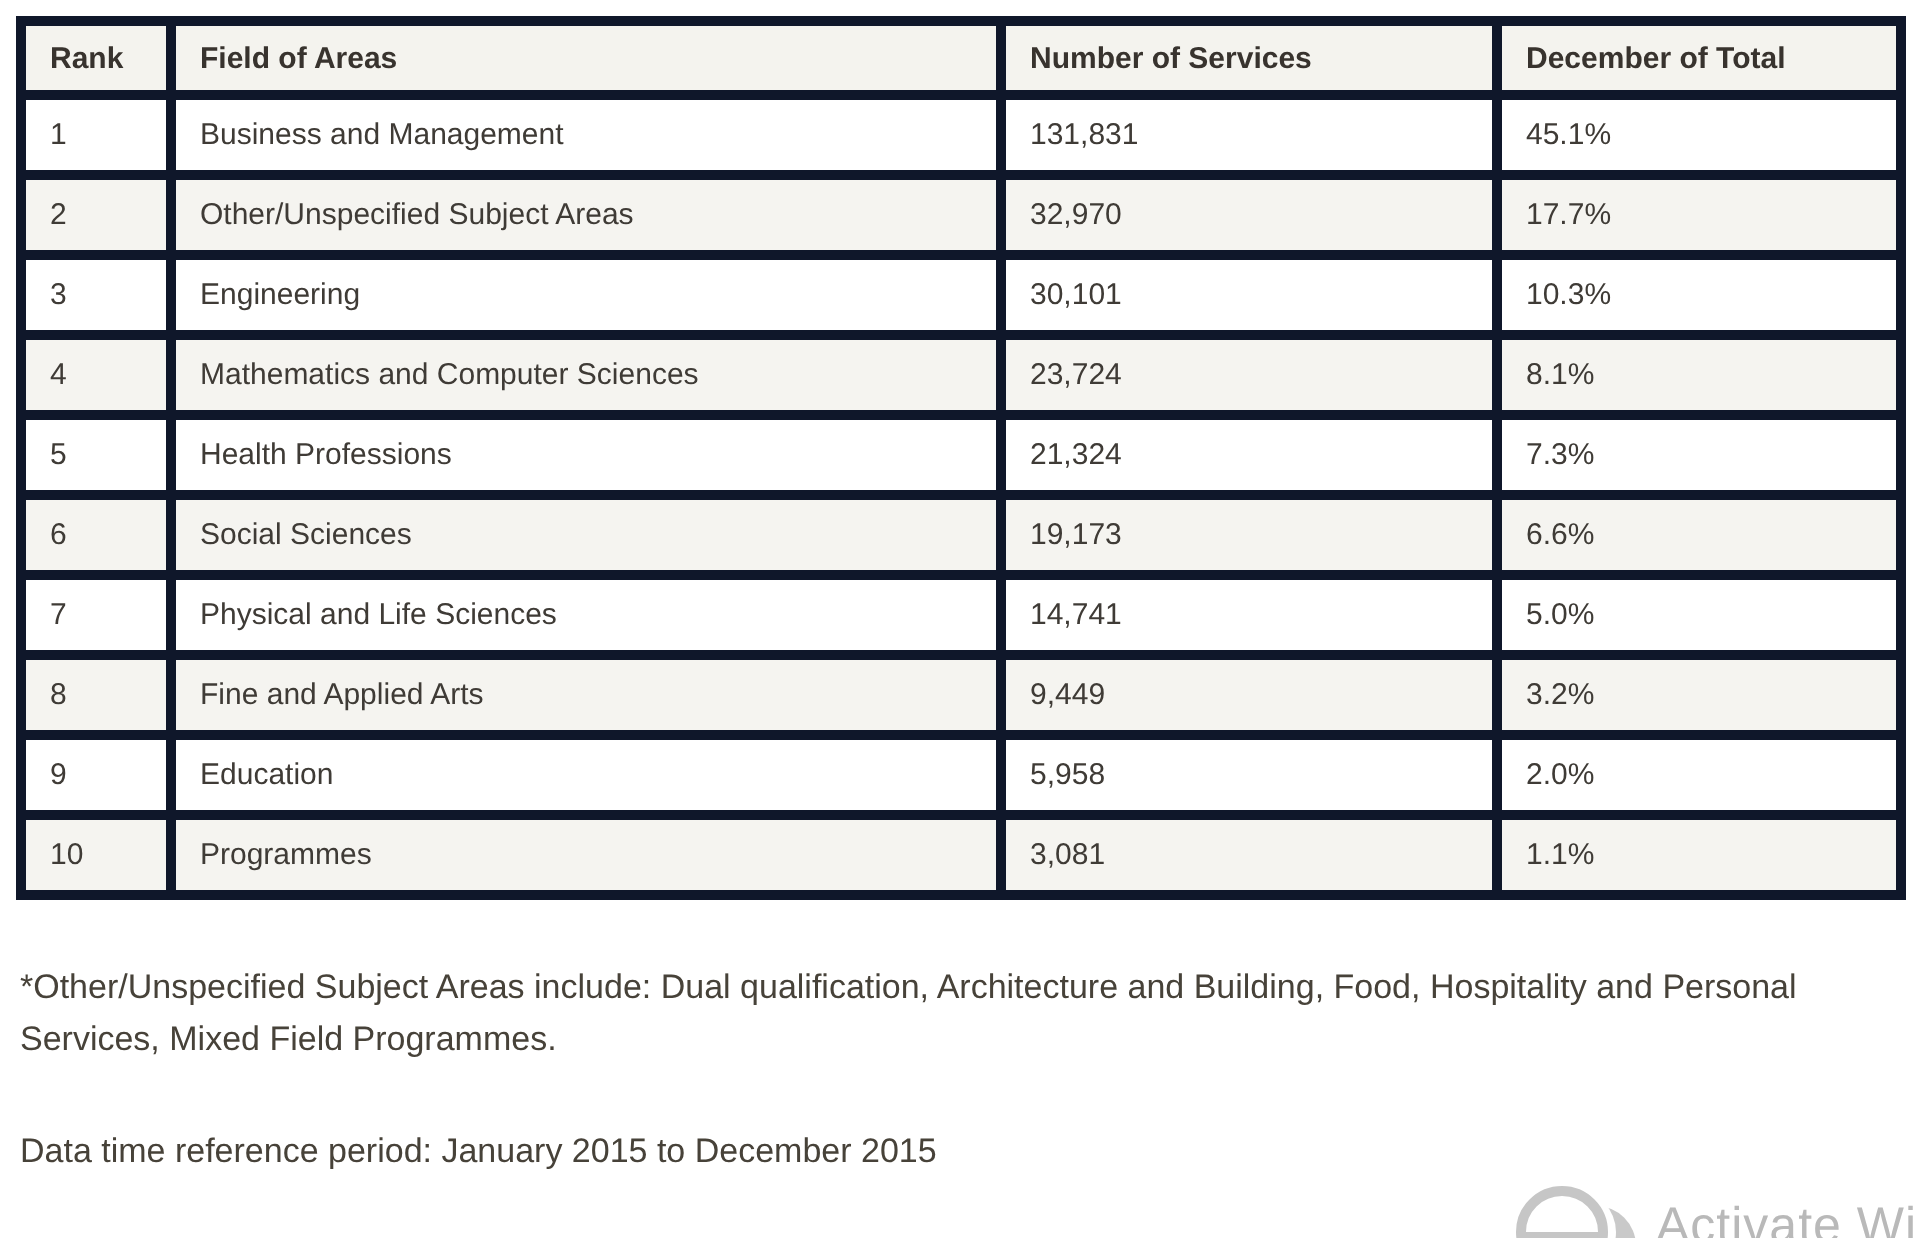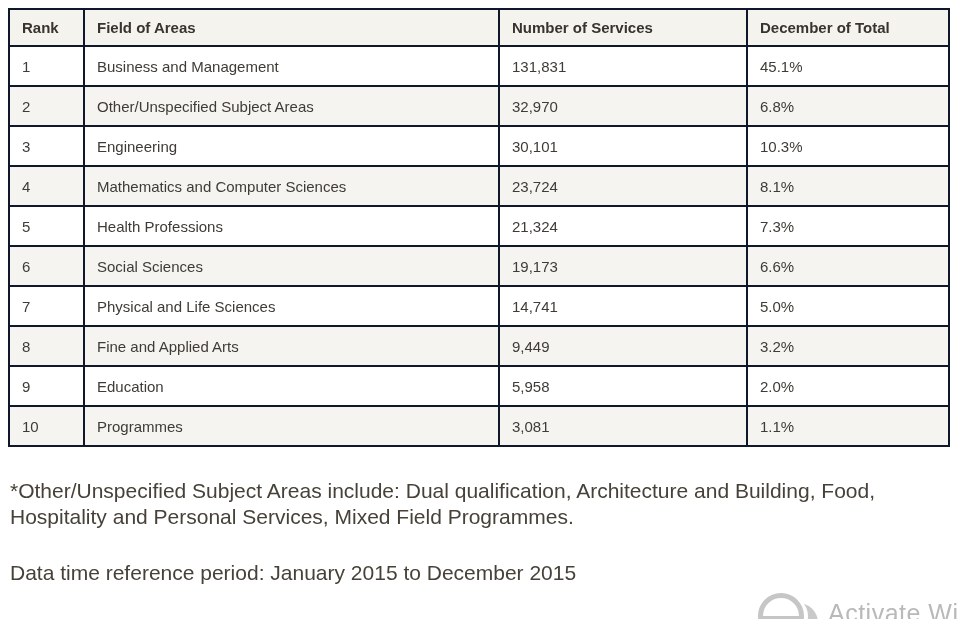--- a/index.html
+++ b/index.html
@@ -12,21 +12,21 @@
   }
   .page { position: relative; width: 960px; height: 619px; }
 
   table.data-table {
     border-collapse: collapse;
     margin: 8px 0 0 8px;
     table-layout: fixed;
     width: 940px;
   }
   table.data-table th, table.data-table td {
-    border: 2px solid #0f172a;
+    border: 5px solid #0f172a;
     padding: 0 0 0 12px;
     text-align: left;
     vertical-align: middle;
     font-size: 15px;
     color: #3f3b36;
     white-space: nowrap;
     overflow: hidden;
   }
   table.data-table th {
     height: 37px;
@@ -37,21 +37,21 @@
   table.data-table td { height: 40px; background: #ffffff; }
   table.data-table tbody tr:nth-child(even) td { background: #f5f4f0; }
 
   col.c-rank { width: 75px; }
   col.c-field { width: 415px; }
   col.c-students { width: 248px; }
   col.c-percent { width: 202px; }
 
   .notes { margin: 31px 0 0 10px; max-width: 936px; }
   .notes p {
-    font-size: 21px;
+    font-size: 17px;
     line-height: 26px;
     color: #474239;
   }
   .notes p + p { margin-top: 30px; }
 
   .watermark {
     position: absolute;
     left: 758px;
     top: 583px;
     width: 260px;
@@ -118,21 +118,21 @@
         <tr>
           <td>1</td>
           <td>Business and Management</td>
           <td>131,831</td>
           <td>45.1%</td>
         </tr>
         <tr>
           <td>2</td>
           <td>Other/Unspecified Subject Areas</td>
           <td>32,970</td>
-          <td>6.8%</td>
+          <td>17.7%</td>
         </tr>
         <tr>
           <td>3</td>
           <td>Engineering</td>
           <td>30,101</td>
           <td>10.3%</td>
         </tr>
         <tr>
           <td>4</td>
           <td>Mathematics and Computer Sciences</td>

